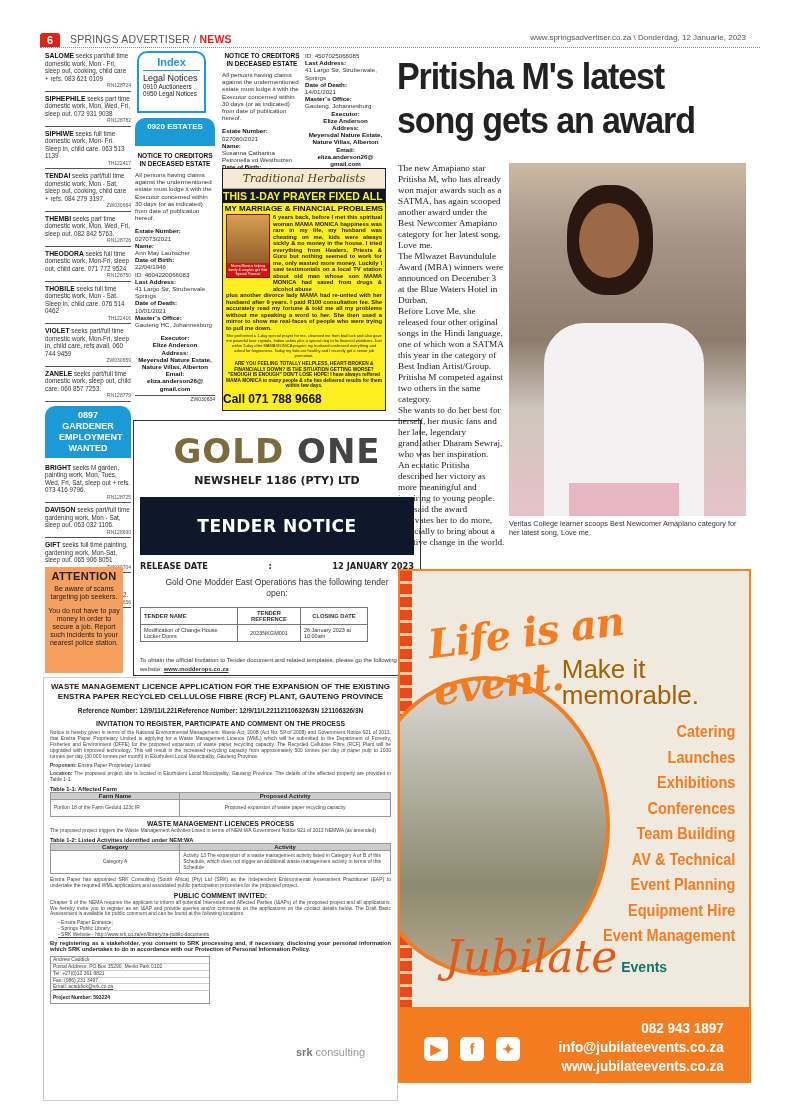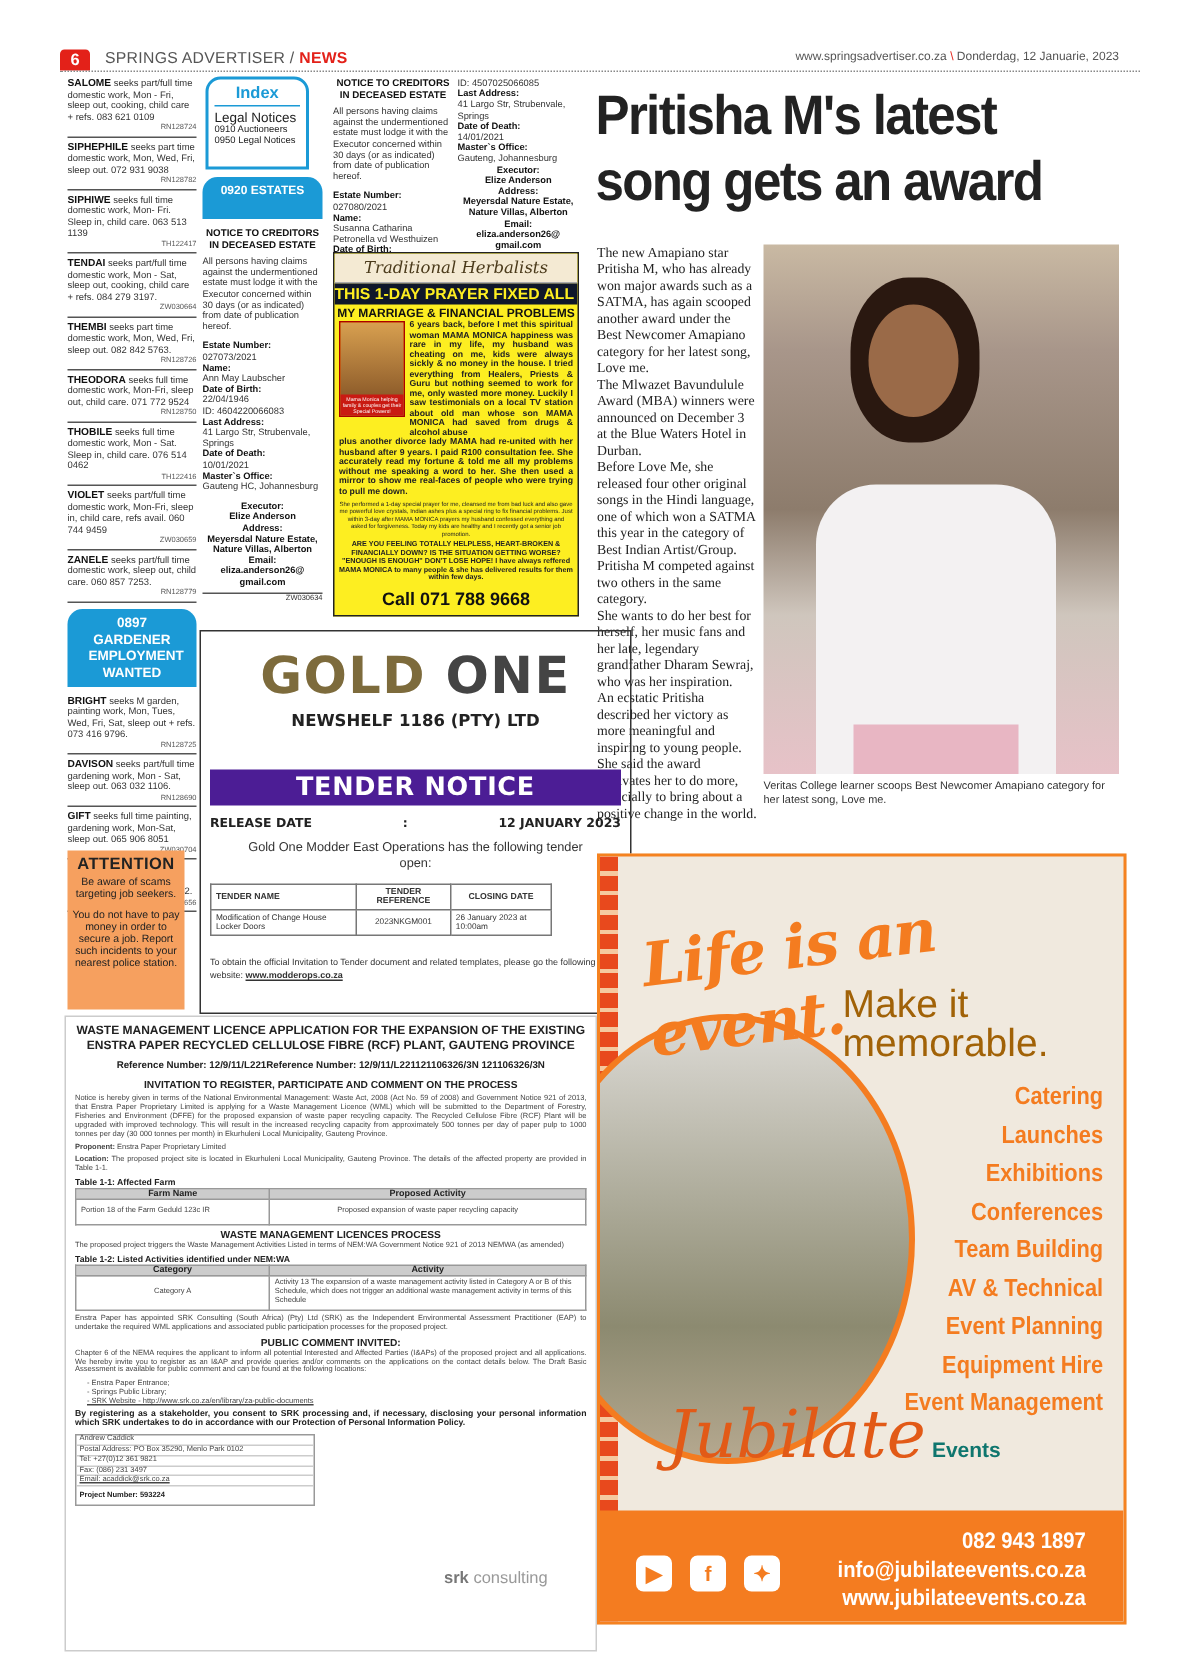--- a/index.html
+++ b/index.html
@@ -37,36 +37,36 @@
 .herb .top{height:20px;background:#f4ead3;text-align:center;font:italic 11px "DejaVu Serif",serif;color:#4a3a1a;line-height:20px;border-bottom:1px solid #aaa}
 .herb .h1{background:#0f172a;color:#fdee21;font:bold 10.5px "Liberation Sans",sans-serif;text-align:left;padding:1px 0}
 .herb .h2{color:#111;font:bold 8px "Liberation Sans",sans-serif;text-align:center;padding:1px 0}
 .herb .body{display:flex;padding:0 3px}
 .herb .pic{width:44px;height:64px;background:linear-gradient(#d8a050,#7a4a20);border:1px solid #a00;flex:none;position:relative}
 .herb .pic .cap{position:absolute;bottom:0;left:0;right:0;background:#c91a12;color:#fff;font-size:3.5px;line-height:4px;padding:1px;text-align:center}
 .herb .txt{font:bold 5.8px "Liberation Sans",sans-serif;line-height:6.5px;padding-left:3px;text-align:justify}
 .herb .full{font:bold 5.8px "Liberation Sans",sans-serif;line-height:6.5px;padding:0 3px;text-align:justify}
 .herb .small{font-size:4px;line-height:5px;padding:2px 3px;text-align:center}
 .herb .warn{font:bold 4.8px "Liberation Sans",sans-serif;line-height:5.6px;text-align:center;padding:1px 3px}
-.herb .call{font:bold 12px "Liberation Sans",sans-serif;text-align:center;color:#111;margin-top:2px}
+.herb .call{font:bold 12px "Liberation Sans",sans-serif;color:#111;margin-top:2px}
 
 .headline{left:397px;top:55px;width:345px;font:bold 37px "Liberation Sans",sans-serif;line-height:44px;color:#222;letter-spacing:-1.2px;transform:scaleX(.92);transform-origin:left}
 .article{left:398px;top:163px;width:107px;font:9.2px "Liberation Serif",serif;line-height:11px;color:#222}
 .photo{left:509px;top:163px;width:237px;height:353px;background:linear-gradient(180deg,#c9b9a3 0%,#a8968a 20%,#8d7c6c 50%,#cfc6bd 70%,#e7c2c8 100%);overflow:hidden}
 .photo .face{position:absolute;left:70px;top:40px;width:60px;height:75px;border-radius:50%;background:#9a6a48}
 .photo .hair{position:absolute;left:58px;top:22px;width:86px;height:110px;border-radius:45%;background:#2a1810}
 .photo .shirt{position:absolute;left:35px;top:160px;width:160px;height:200px;background:#f3f1f2;border-radius:40px 40px 0 0}
 .photo .pants{position:absolute;left:60px;top:320px;width:110px;height:40px;background:#e8b6c3}
 .caption{left:509px;top:519px;width:240px;font-size:7.3px;line-height:9px;color:#333}
 
 .gold{left:133px;top:420px;width:288px;height:256px;border:1px solid #333;text-align:center;color:#333}
 .gold .logo{font:bold 34px "DejaVu Sans",sans-serif;color:#7d6b3c;margin-top:10px;letter-spacing:1px}
 .gold .logo span{color:#444}
 .gold .sub{font:bold 11px "DejaVu Sans",sans-serif;color:#222;margin-top:3px}
-.gold .bar{background:#4c1d95;color:#fff;font:bold 17px "DejaVu Sans",sans-serif;margin:26px 6px 6px;padding:2px 0;letter-spacing:.5px}
+.gold .bar{background:#0f172a;color:#fff;font:bold 17px "DejaVu Sans",sans-serif;margin:10px 6px 6px;padding:19px 0;letter-spacing:.5px}
 .gold .rel{display:flex;justify-content:space-between;font:bold 8.3px "DejaVu Sans",sans-serif;padding:0 6px;color:#222}
 .gold .open{font-size:8.5px;line-height:11px;margin:6px 20px 8px}
 .gold table{border-collapse:collapse;margin:0 6px;width:228px;font-size:5.5px}
 .gold td,.gold th{border:1px solid #777;padding:2px 3px;text-align:left}
 .gold th{font-weight:bold;font-size:5.8px}
 .gold th.c,.gold td.c{text-align:center}
 .gold .foot{font-size:6px;text-align:left;margin:14px 6px 0;line-height:9px}
 .gold .foot u{font-weight:bold}
 
 .waste{left:43px;top:677px;width:355px;height:424px;border:1px solid #ccc;padding:4px 6px;font-size:5px;line-height:5.9px;color:#444}

